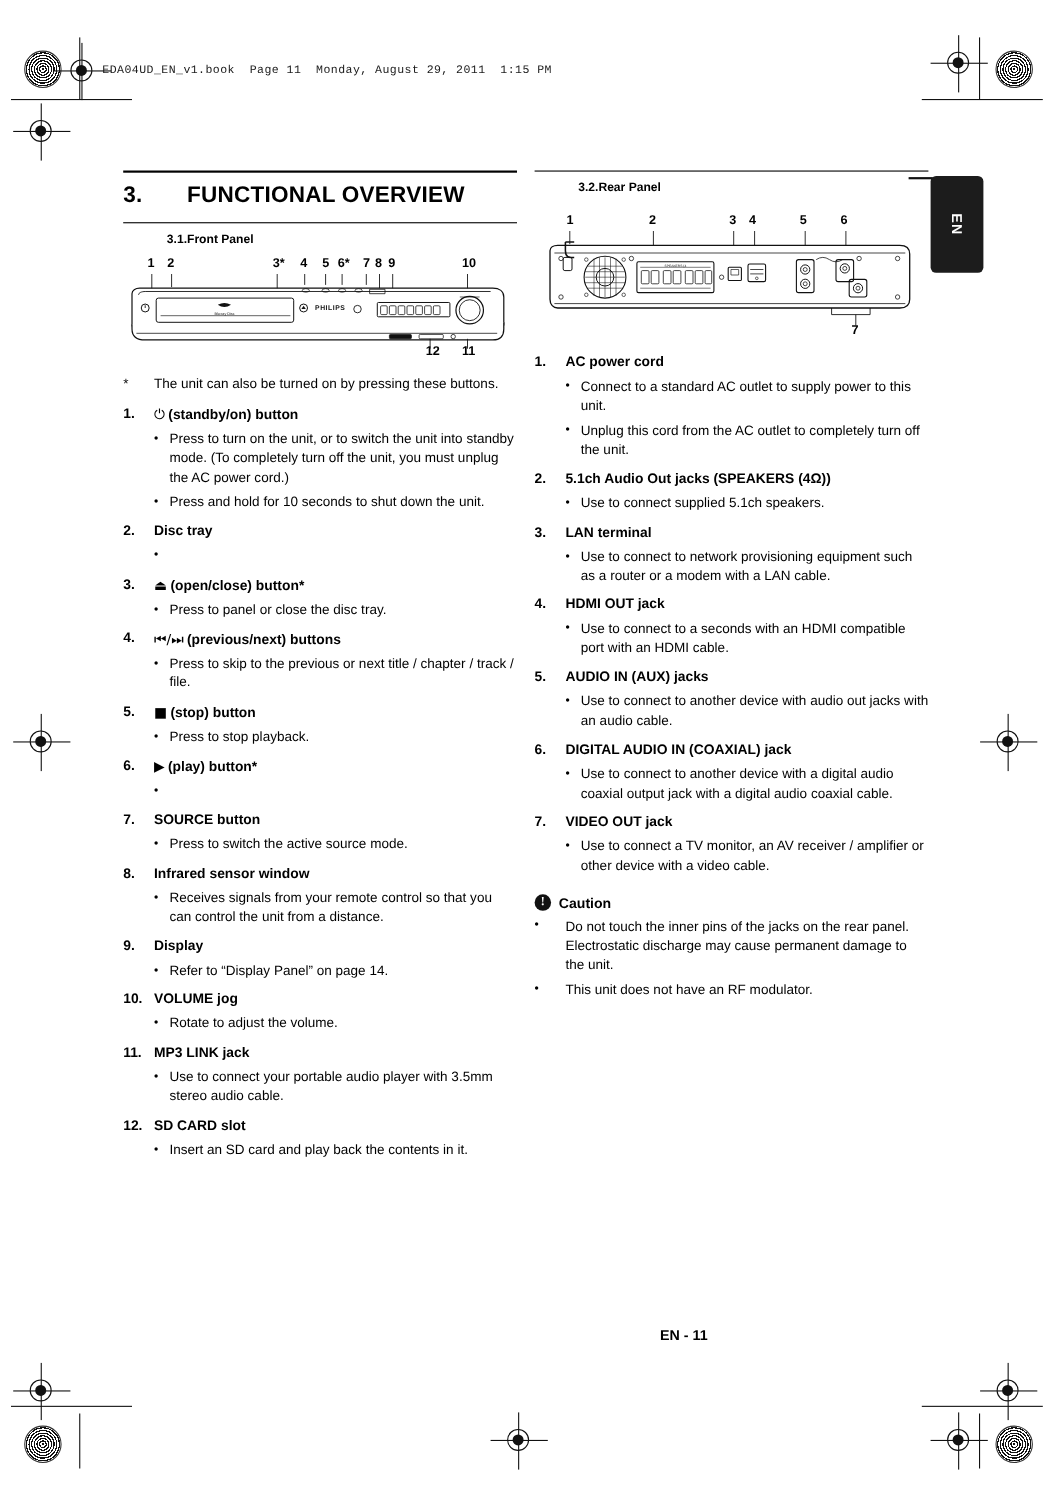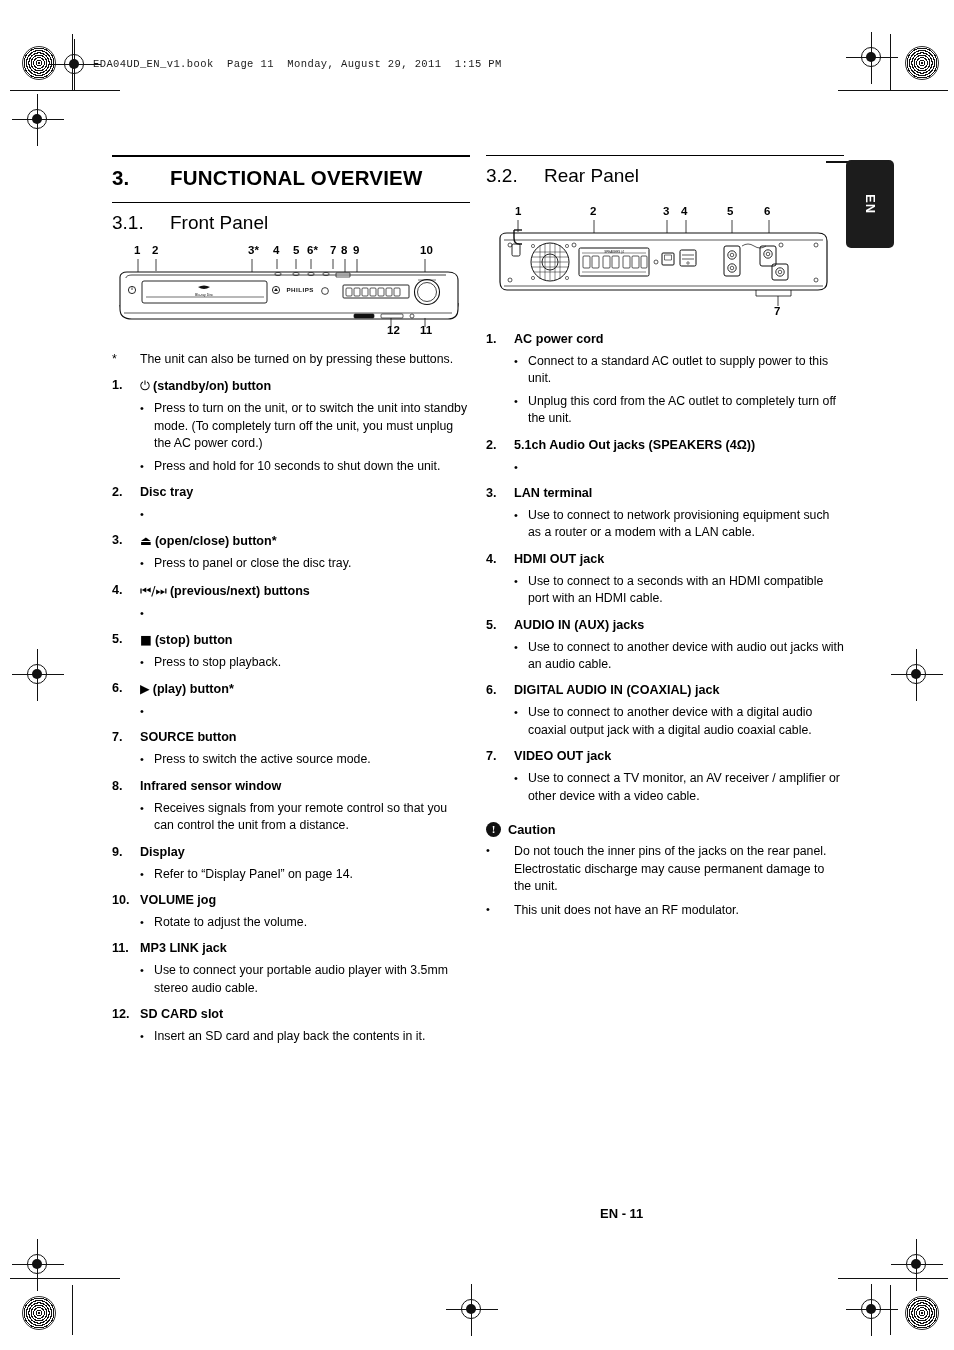--- a/index.html
+++ b/index.html
@@ -138,26 +138,27 @@
     background: #000;
     margin: 0;
   }
   .rule-thin {
     height: 1.1px;
     background: #000;
     margin: 0;
   }
 
   h2.section {
-    font-size: 19px;
-    font-weight: normal;
+    font-size: 11px;
+    font-weight: bold;
     margin: 0;
     padding: 9px 0 0 0;
     display: flex;
     line-height: 1.2;
+    text-align: right;
   }
   h2.section .num { width: 58px; flex: none; }
 
   
   ol.items {
     list-style: none;
     margin: 0;
     padding: 0;
   }
   ol.items > li {
@@ -502,20 +503,21 @@
     </li>
 
     <li>
       <div class="item-head">
         <span class="inum">4.</span>
         <span class="itext"><span class="glyph">⏮/⏭</span><span>(previous/next) buttons</span></span>
       </div>
       <ul class="bullets">
         <li>
             <span class="dot">•</span>
+            <span class="btext">Press to skip to the previous or next title / chapter / track / file.</span>
           </li>
       </ul>
     </li>
 
     <li>
       <div class="item-head">
         <span class="inum">5.</span>
         <span class="itext"><span class="glyph">■</span><span>(stop) button</span></span>
       </div>
       <ul class="bullets">
@@ -746,20 +748,21 @@
     </li>
 
     <li>
       <div class="item-head">
         <span class="inum">2.</span>
         <span class="itext">5.1ch Audio Out jacks (SPEAKERS (4Ω))</span>
       </div>
       <ul class="bullets">
         <li>
             <span class="dot">•</span>
+            <span class="btext">Use to connect supplied 5.1ch speakers.</span>
           </li>
       </ul>
     </li>
 
     <li>
       <div class="item-head">
         <span class="inum">3.</span>
         <span class="itext">LAN terminal</span>
       </div>
       <ul class="bullets">

